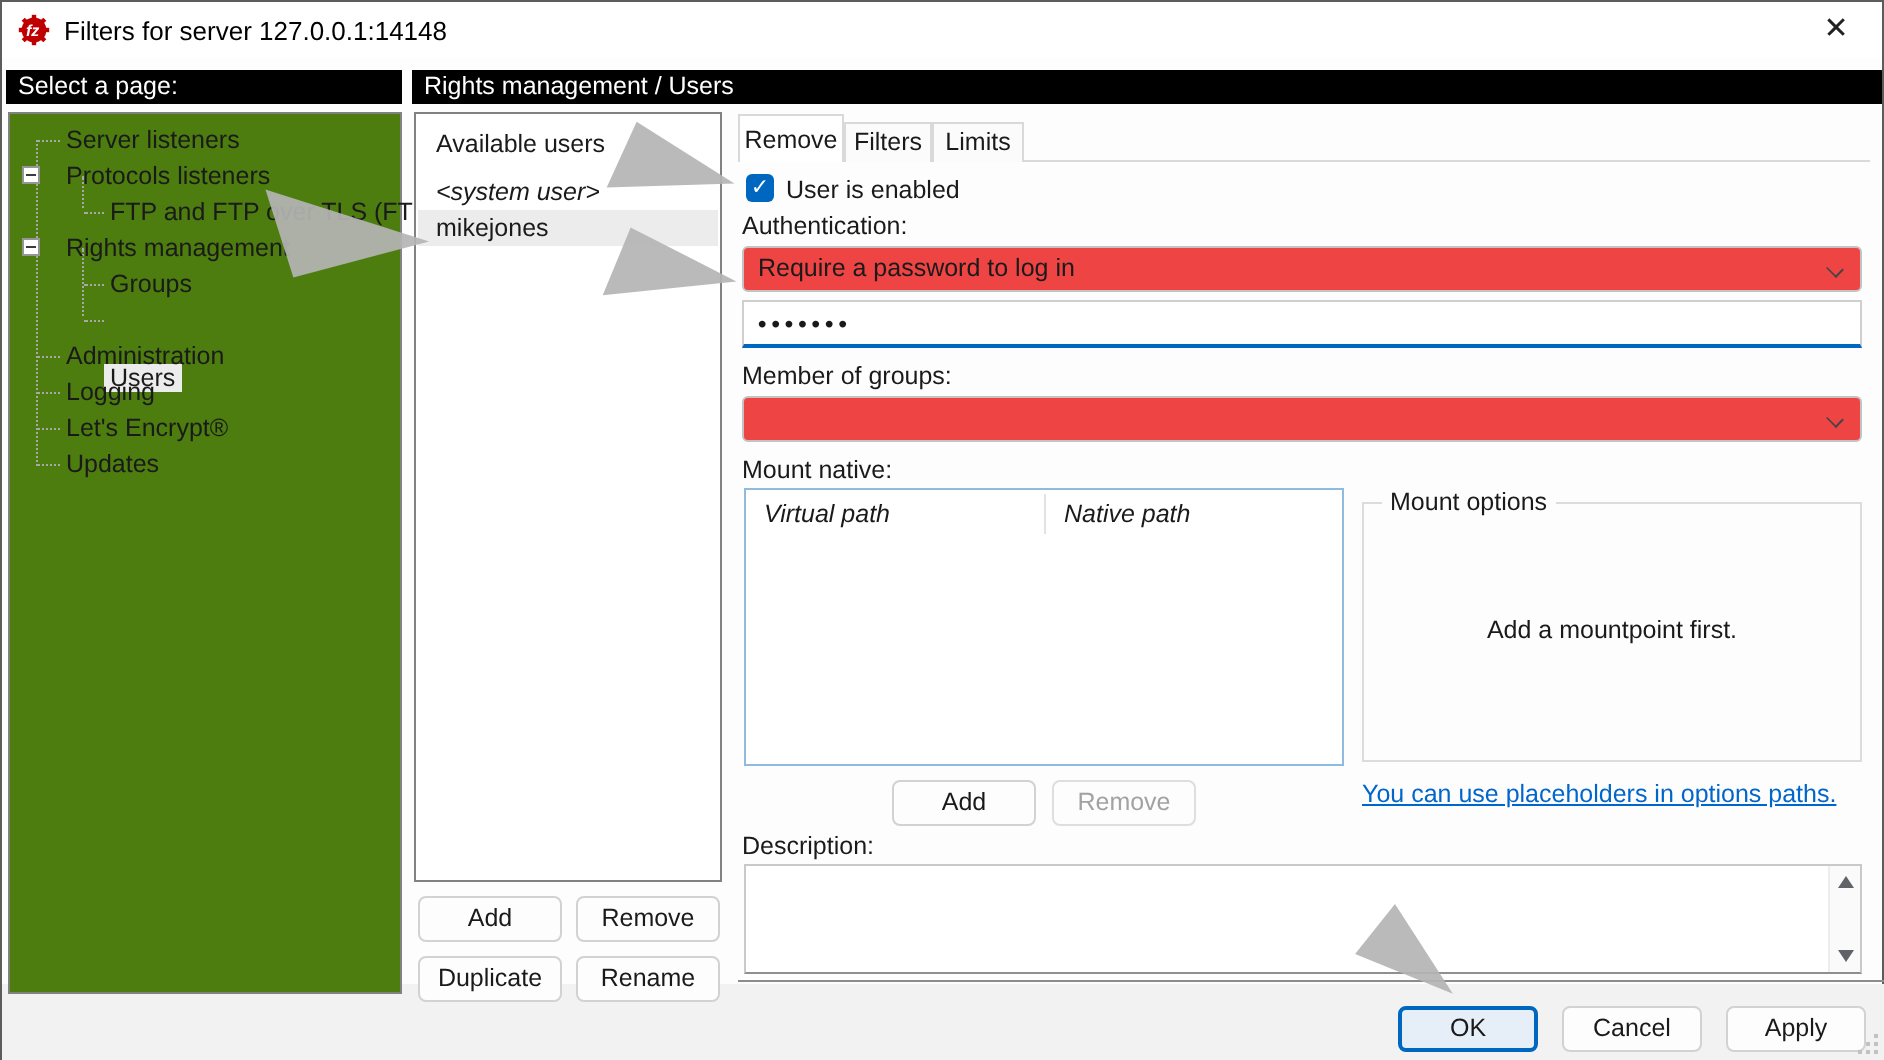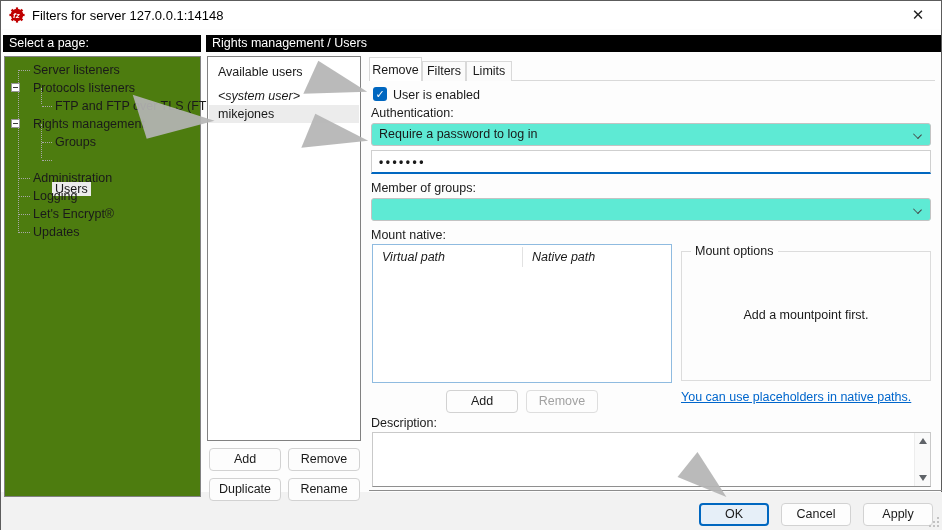--- a/index.html
+++ b/index.html
@@ -51,21 +51,21 @@
   .tab { position:absolute; background:#fbfbfb; border:1px solid #d9d9d9; border-bottom:none; text-align:center; z-index:2; }
   .tab.active { background:#fff; z-index:3; }
   .tab-line { position:absolute; left:368px; top:79px; width:566px; border-top:1px solid #d9d9d9; z-index:1; }
   .tab-general { left:368px; top:56px; width:53px; height:24px; line-height:24px; }
   .tab-filters { left:421px; top:60px; width:44px; height:20px; line-height:19px; }
   .tab-limits { left:465px; top:60px; width:46px; height:20px; line-height:19px; }
 
   
   .lbl { position:absolute; white-space:nowrap; }
   .checkbox { position:absolute; left:372px; top:86px; width:14px; height:14px; background:#0067c0; border-radius:3px; color:#fff; font-size:11px; line-height:14px; text-align:center; cursor:pointer; }
-  .combo { position:absolute; left:370px; width:560px; height:23px; background:#5eead4; border:1px solid #c3c3c3; border-radius:3px; line-height:21px; padding-left:7px; cursor:pointer; }
+  .combo { position:absolute; left:370px; width:560px; height:23px; background:#ef4444; border:1px solid #c3c3c3; border-radius:3px; line-height:21px; padding-left:7px; cursor:pointer; }
   .combo .chev { position:absolute; right:9px; top:7px; width:7px; height:7px; border-right:1.3px solid #444; border-bottom:1.3px solid #444; transform:rotate(45deg) scale(1,0.8); }
   .pwd-field { position:absolute; left:370px; top:149px; width:560px; height:24px; background:#fff; border:1px solid #cfcfcf; border-bottom:2px solid #0067c0; line-height:22px; padding-left:7px; font-size:12px; letter-spacing:2.5px; font-weight:bold; }
 
   .mount-table { position:absolute; left:371px; top:243px; width:300px; height:139px; background:#fff; border:1px solid #8fbbe0; z-index:1; }
   .mt-h { position:absolute; top:0; height:24px; line-height:24px; padding-left:9px;font-style:italic; }
   .mt-div { position:absolute; left:149px; top:2px; width:0; height:20px; border-left:1px solid #e2e2e2; }
 
   .groupbox { position:absolute; left:680px; top:250px; width:250px; height:130px; border:1px solid #dcdcdc; z-index:1; }
   .groupbox-title { position:absolute; left:9px; top:-8px; background:#fdfdfd; padding:0 4px; }
   .groupbox-empty { position:absolute; left:0; right:0; top:56px; text-align:center; }
@@ -187,21 +187,21 @@
   </div>
 
   <div class="groupbox">
     <div class="groupbox-title">Mount options</div>
     <div class="groupbox-empty">Add a mountpoint first.</div>
   </div>
 
   <div class="btn w72 tbl-add">Add</div>
   <div class="btn w72 tbl-remove disabled">Remove</div>
 
-  <div class="link">You can use placeholders in native paths.</div>
+  <div class="link">You can use placeholders in options paths.</div>
 
   <div class="lbl" style="left:370px; top:415px;">Description:</div>
   <div class="desc-box">
     <span></span>
     <div class="sb">
       <div class="sb-arrow sb-up"></div>
       <div class="sb-arrow sb-down"></div>
     </div>
   </div>
 

